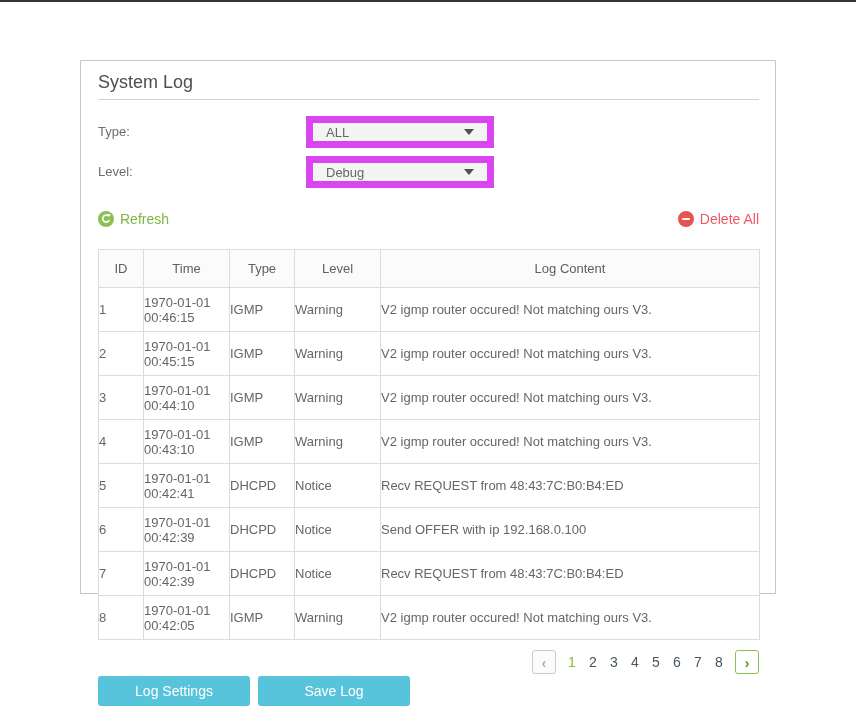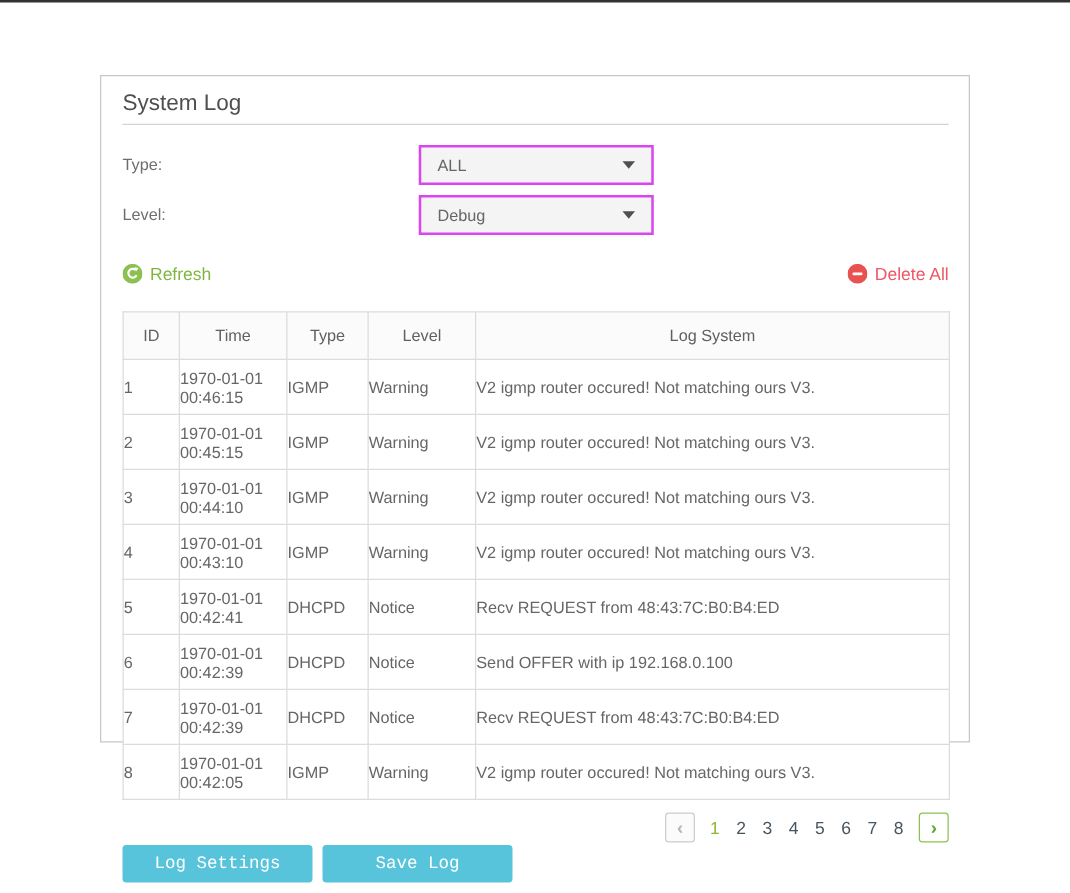--- a/index.html
+++ b/index.html
@@ -11,21 +11,21 @@
            background:#ffffff; border:1px solid #c7c7c7; }
 
   .panel-title { position:absolute; left:17px; top:11px; font-size:18px; color:#4f4f4f; }
   .title-sep { position:absolute; left:17px; top:38px; width:661px; height:1px; background:#d2d2d2; }
 
   .filter-label { position:absolute; left:17px; width:120px; height:32px; line-height:32px;
                   font-size:13px; color:#6e6e6e; }
   .lbl-type { top:55px; } .lbl-level { top:95px; }
 
   .dropdown { position:absolute; left:225px; width:188px; height:32px; background:#f4f4f4;
-              border:2px solid #d946ef; display:flex; align-items:center; cursor:pointer;margin-left:29px; }
+              border:7px solid #d946ef; display:flex; align-items:center; cursor:pointer; }
   .dd-type { top:55px; } .dd-level { top:95px; }
   .dd-value { font-size:13px; color:#666666; padding-left:13px; flex:1; }
   .dd-arrow { width:0; height:0; border-left:5px solid transparent; border-right:5px solid transparent;
               border-top:6px solid #4f4f4f; margin-right:13px; }
 
   .actions-row { position:absolute; left:17px; top:149px; width:661px; height:18px;
                  display:flex; justify-content:space-between; align-items:center; gap:14px; }
   .action-link { display:flex; align-items:center; gap:6px; cursor:pointer; font-size:14px; }
   .refresh-text { color:var(--green-text); }
   .delete-text { color:var(--red-text); }
@@ -47,21 +47,21 @@
               font-size:14px; color:#46555f; cursor:pointer; padding:0 2px; }
   .page-num.current { color:var(--page-current); }
   .page-btn { width:24px; height:24px; border-radius:3px; display:flex; align-items:center;
               justify-content:center; font-size:15px; font-weight:bold; cursor:pointer; }
   .page-prev { border:1px solid #cccccc; background:#fbfbfb; color:#b5b5b5; margin-right:4px; }
   .page-next { border:1px solid var(--pagination-next-border); background:#ffffff;
                color:#5fa427; margin-left:4px; }
 
   .footer-btn { position:absolute; top:615px; width:152px; height:30px;
                 background:var(--button-blue); border:none; border-radius:3px;
-                color:#ffffff; font-size:14px; font-family:Liberation Mono, monospace;
+                color:#ffffff; font-size:14px; font-family:Liberation Sans, sans-serif;
                 cursor:pointer; }
   .btn-log-settings { left:17px; }
   .btn-save-log { left:177px; }
 </style>
 </head>
 <body>
 
 <div class="top-bar"></div>
 
 <div class="panel">
@@ -110,21 +110,21 @@
         <col class="c-type">
         <col class="c-level">
         <col class="c-content">
     </colgroup>
     <thead>
       <tr>
         <th>ID</th>
         <th>Time</th>
         <th>Type</th>
         <th>Level</th>
-        <th>Log System</th>
+        <th>Log Content</th>
       </tr>
     </thead>
     <tbody>
       <tr>
         <td>1</td>
         <td>
             <span class="time-line">1970-01-01</span>
             <span class="time-line">00:46:15</span>
           </td>
         <td>IGMP</td>

